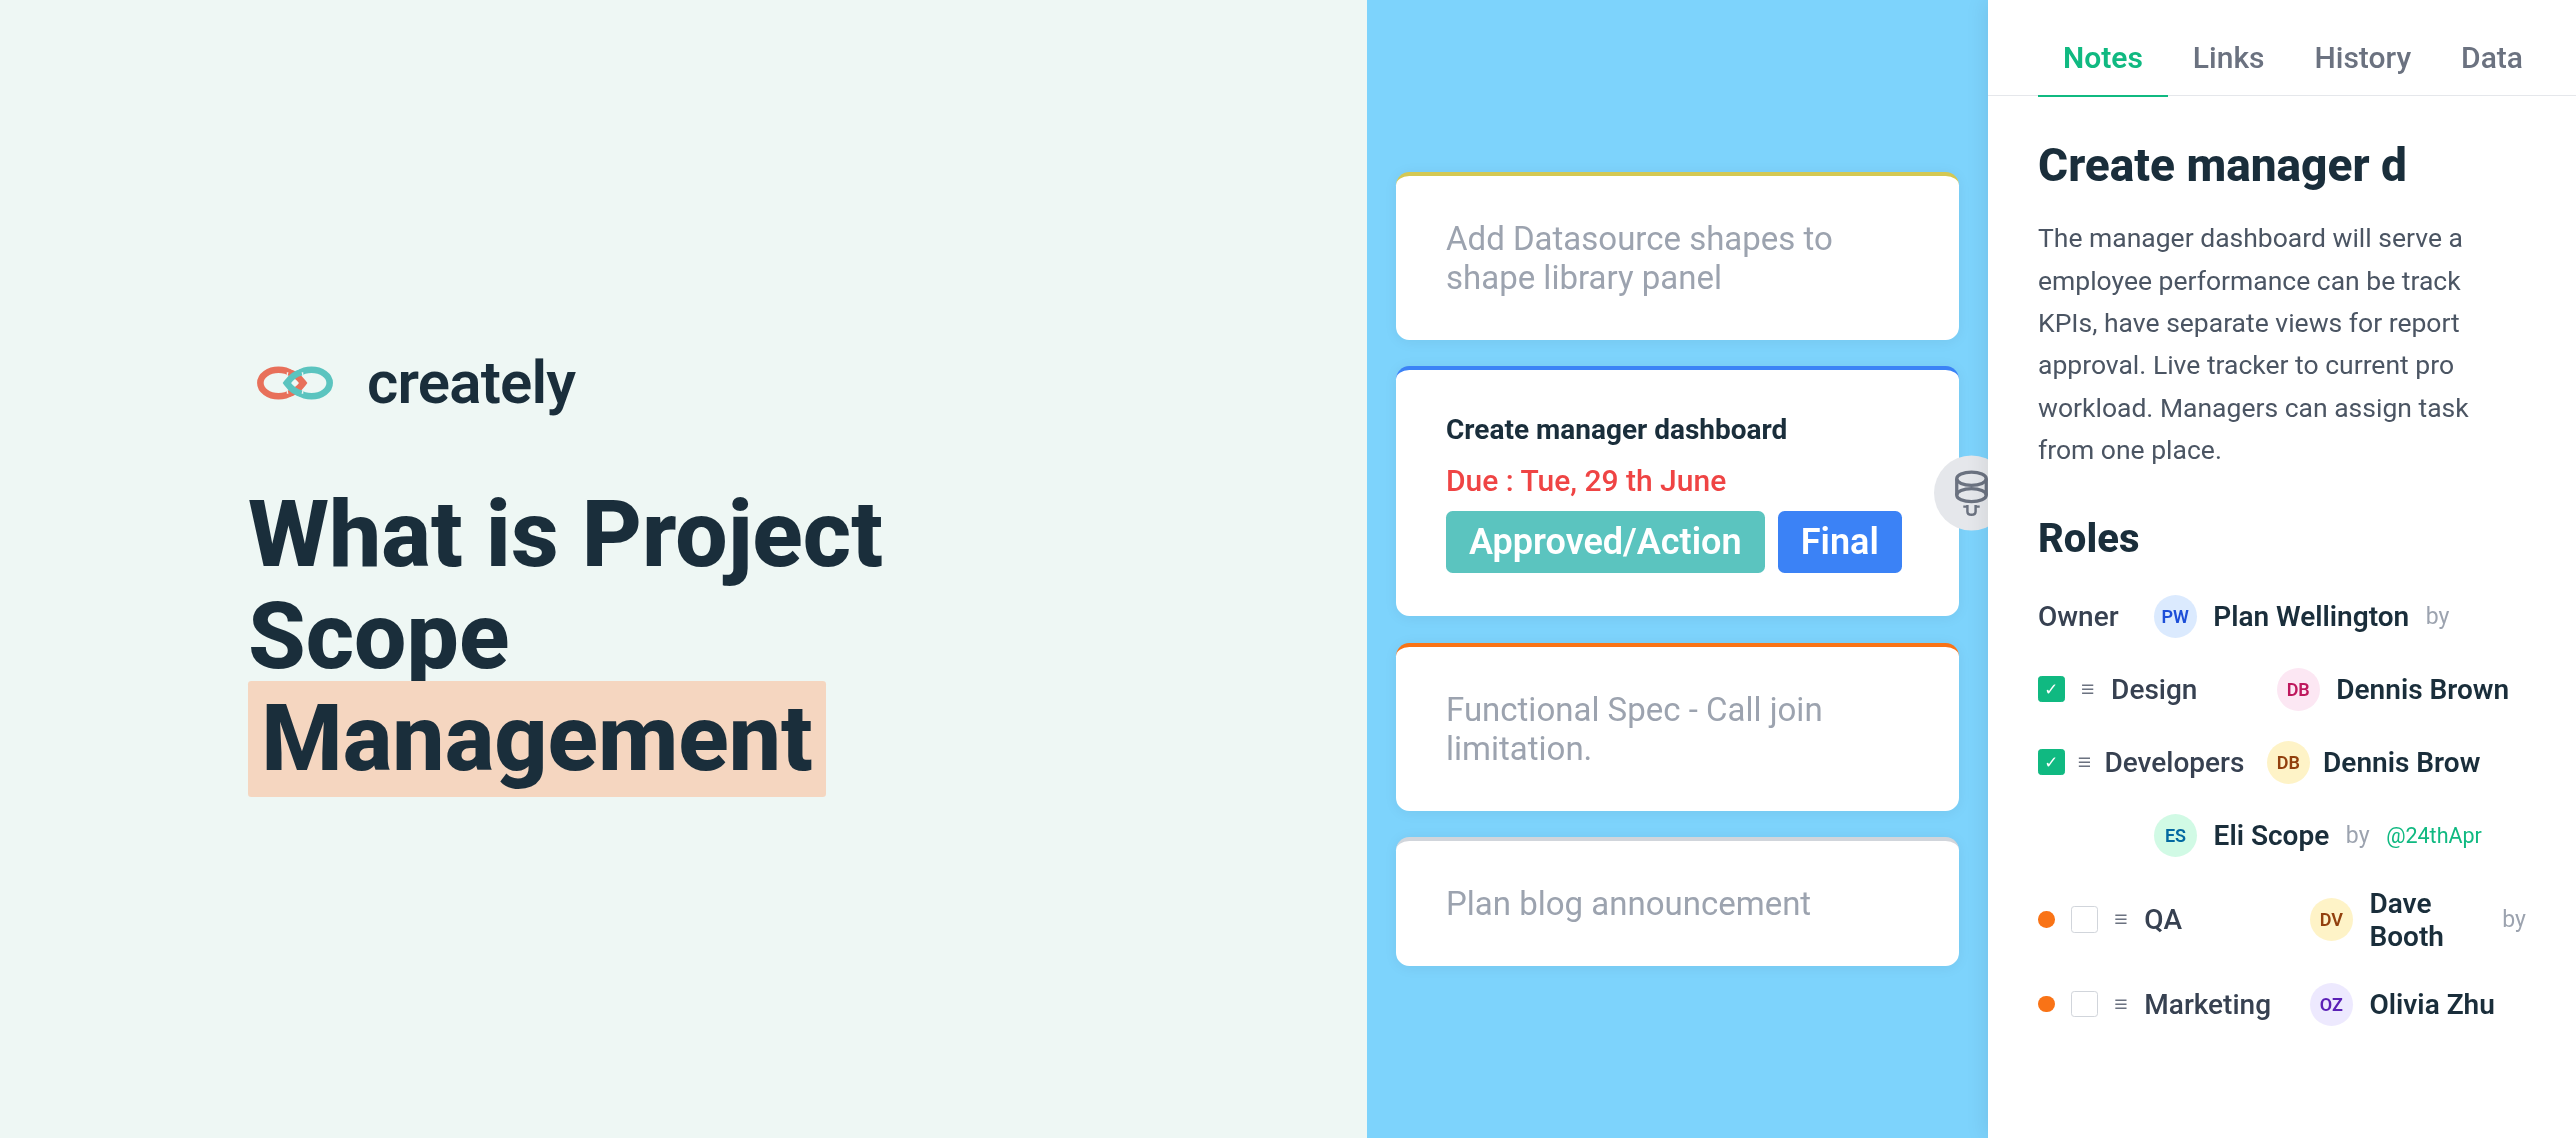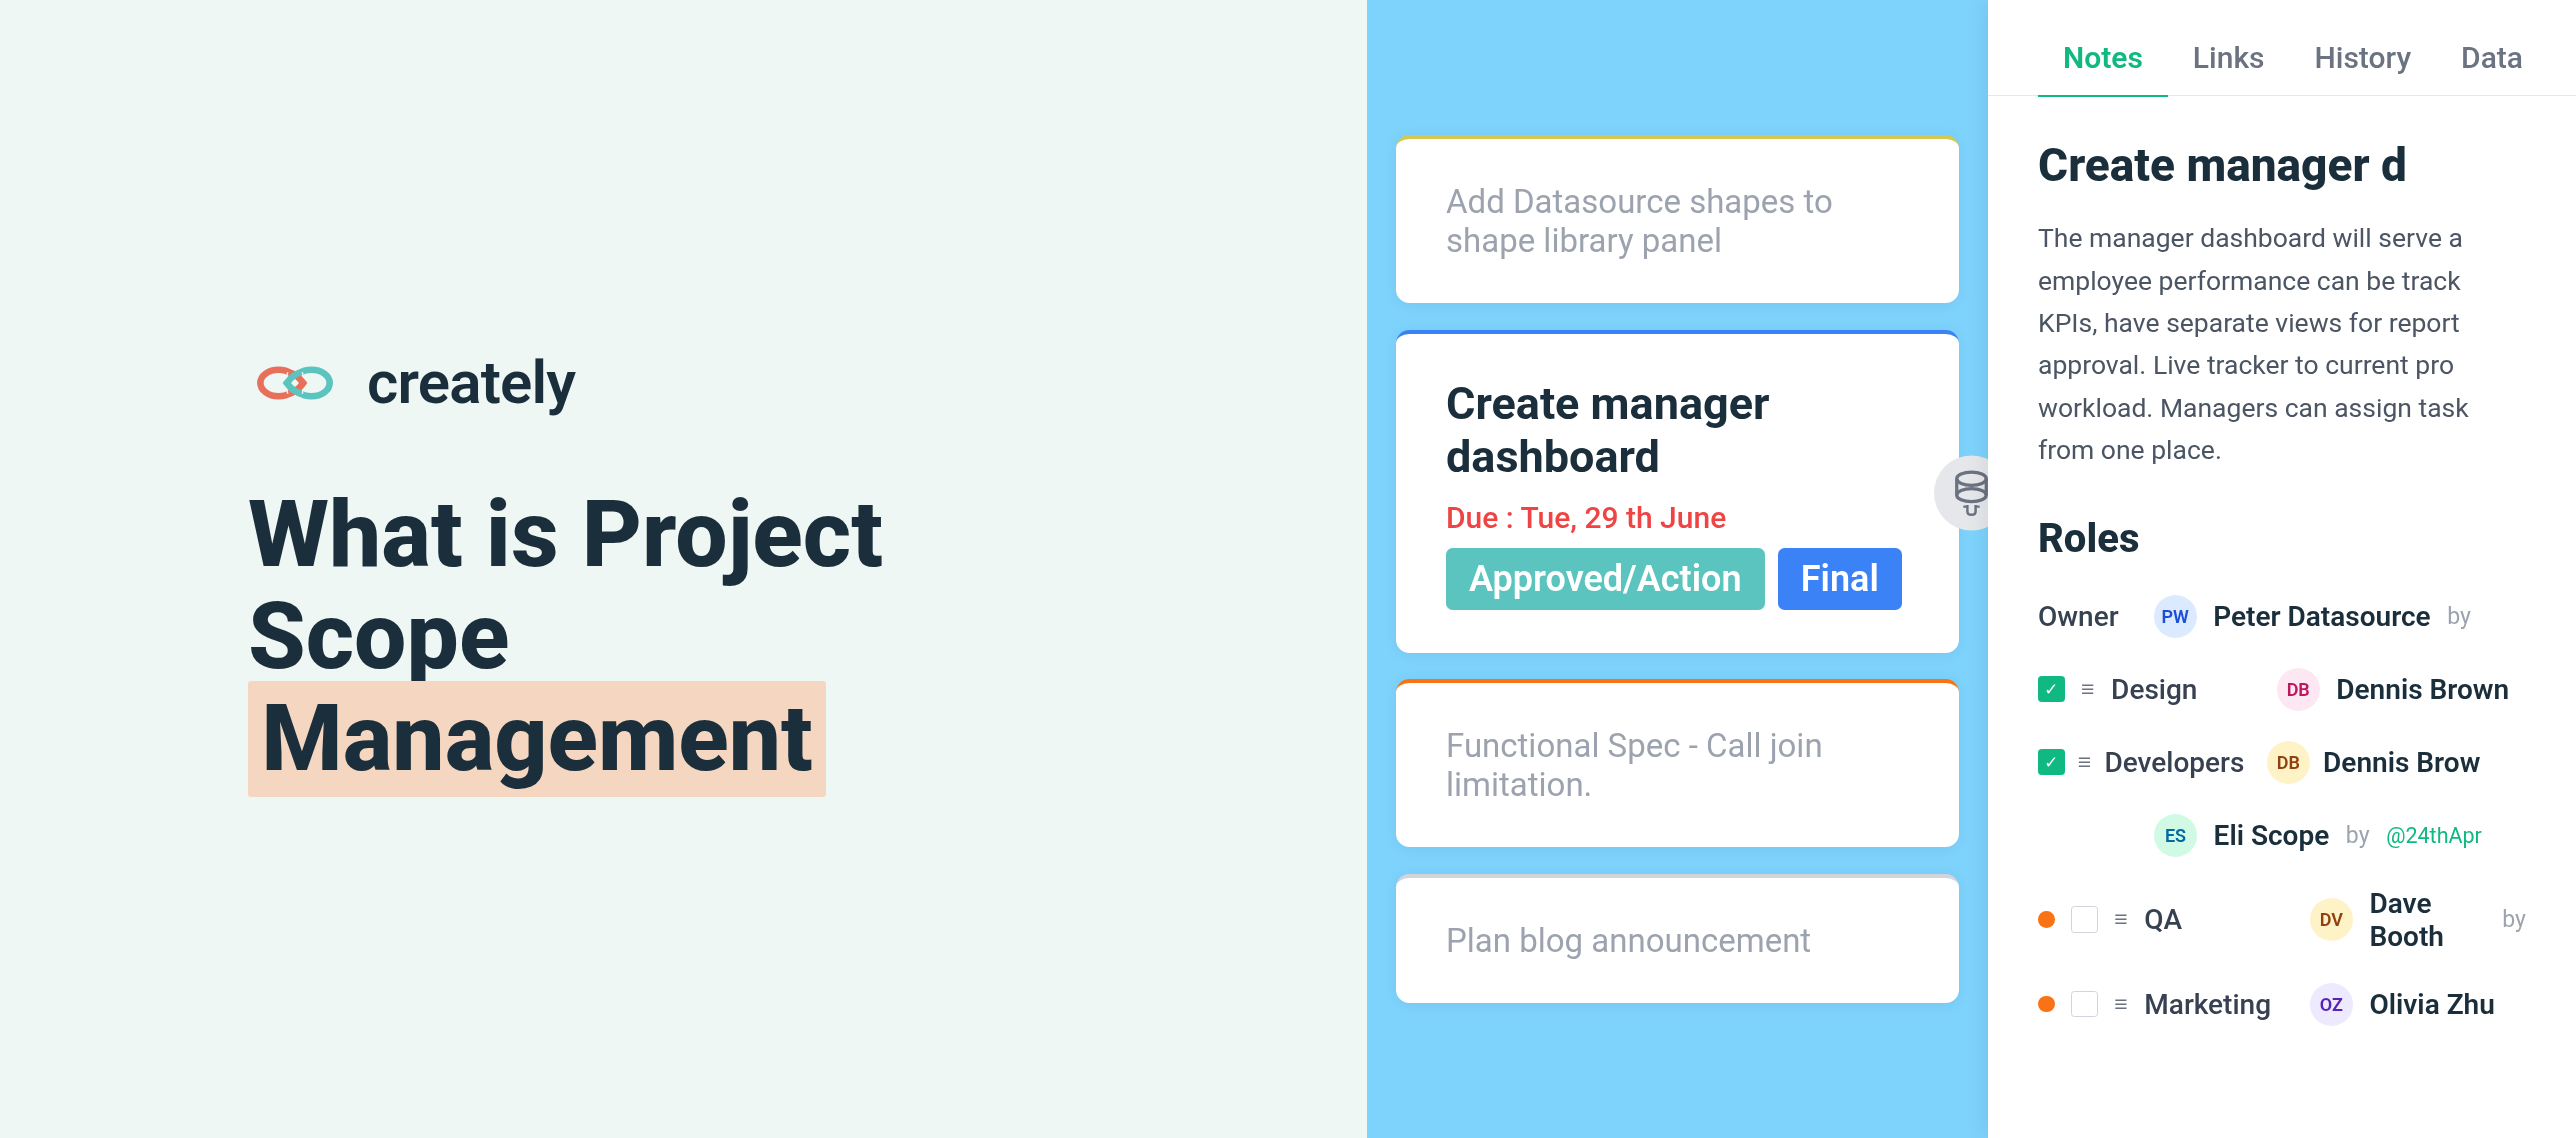--- a/index.html
+++ b/index.html
@@ -95,21 +95,21 @@
 
     .card-top-border-orange {
       border-top: 4.1px solid #f97316;
     }
 
     .card-top-border-gray {
       border-top: 4.1px solid #d1d5db;
     }
 
     .card-title {
-      font-size: 45px;
+      font-size: 28px;
       font-weight: 700;
       color: #1a2e3b;
       margin-bottom: 16.6px;
     }
 
     .card-due {
       font-size: 30px;
       color: #ef4444;
       font-weight: 500;
       margin-bottom: 13px;
@@ -395,21 +395,21 @@
 
     <div class="panel-description">The manager dashboard will serve a employee performance can be track KPIs, have separate views for report approval. Live tracker to current pro workload. Managers can assign task from one place.</div>
 
     <div class="roles-heading">Roles</div>
 
     <div class="role-row">
       <span class="role-owner-label">Owner</span>
       <div class="avatar avatar-pw">
         <span>PW</span>
       </div>
-      <span class="role-person-name">Peter Datasource</span>
+      <span class="role-person-name">Plan Wellington</span>
       <span class="role-by">by</span>
     </div>
 
     <div class="role-row">
       <div class="role-checkbox checked">✓</div>
       <span class="role-list-icon">≡</span>
       <span class="role-label">Design</span>
       <div class="avatar avatar-db">
         <span>DB</span>
       </div>

